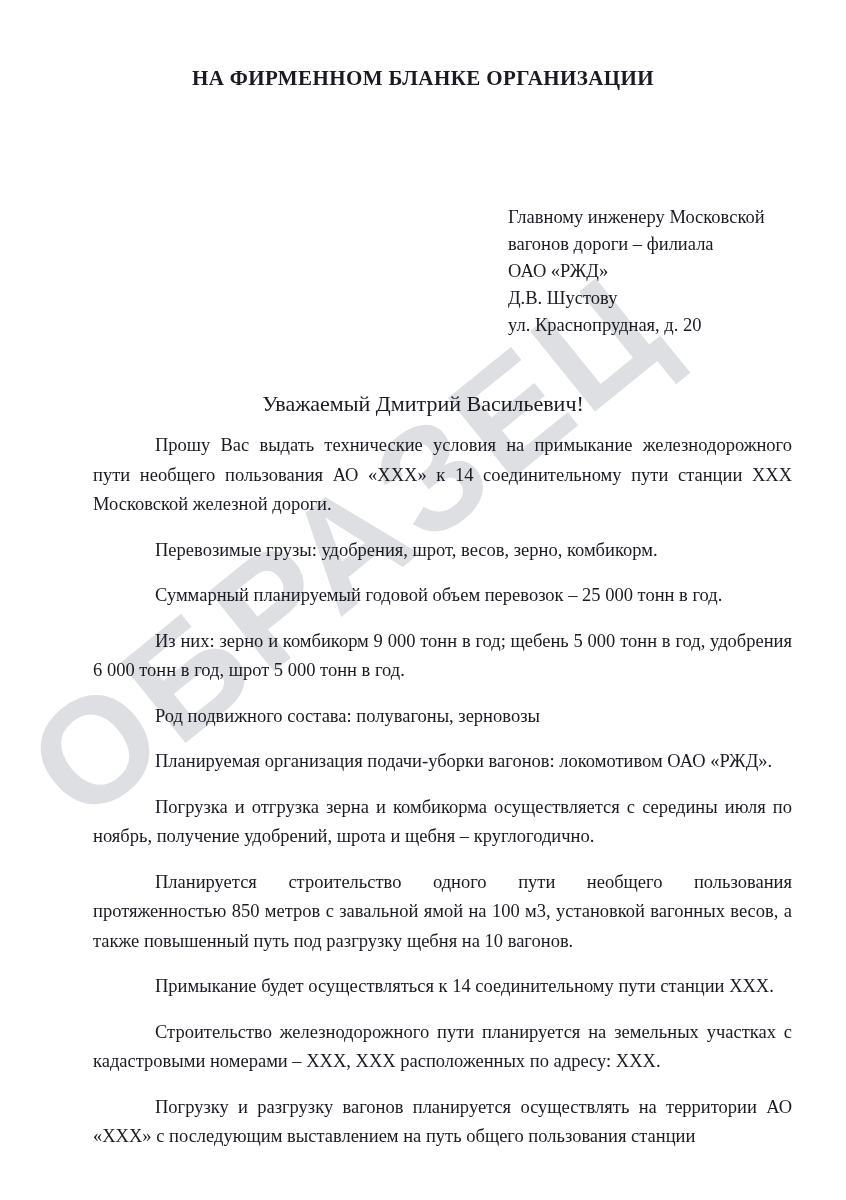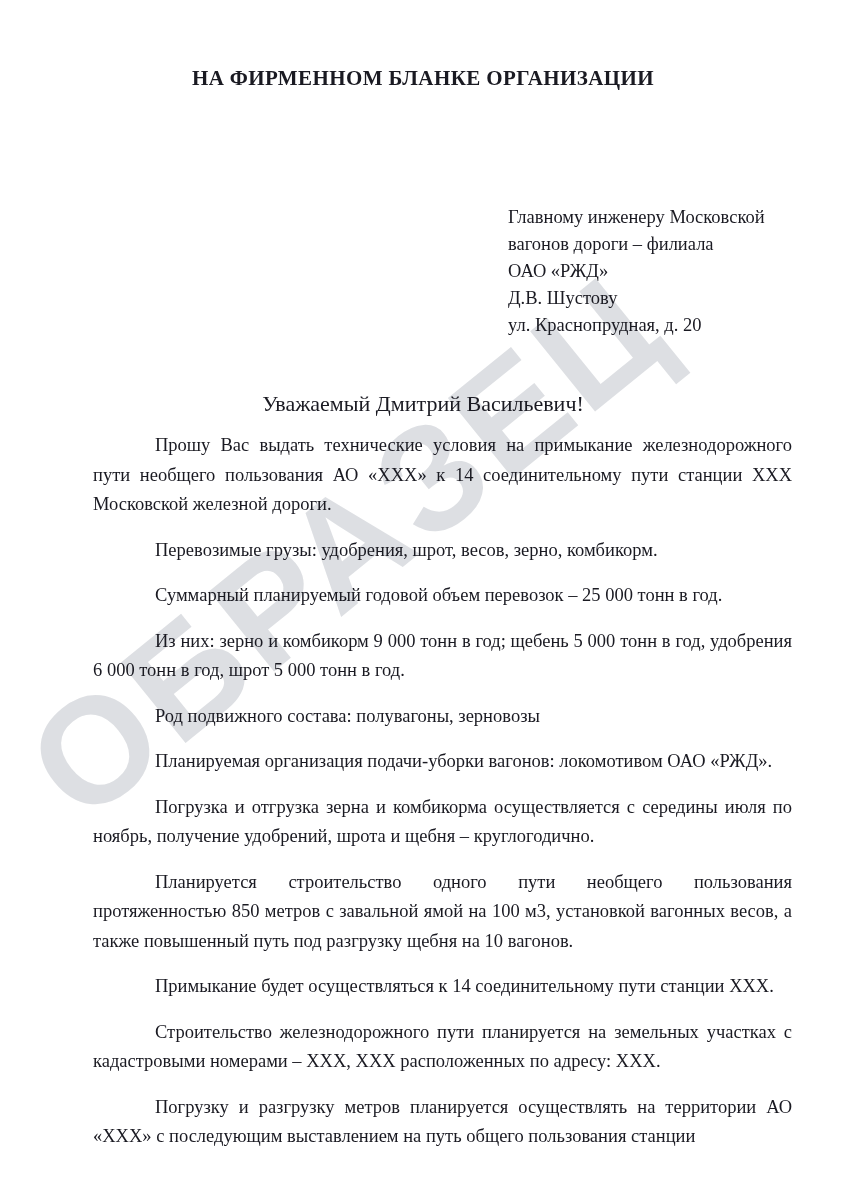--- a/index.html
+++ b/index.html
@@ -130,17 +130,17 @@
       <p class="para">Прошу Вас выдать технические условия на примыкание железнодорожного пути необщего пользования АО «ХХХ» к 14 соединительному пути станции ХХХ Московской железной дороги.</p>
       <p class="para">Перевозимые грузы: удобрения, шрот, весов, зерно, комбикорм.</p>
       <p class="para">Суммарный планируемый годовой объем перевозок – 25 000 тонн в год.</p>
       <p class="para">Из них: зерно и комбикорм 9 000 тонн в год; щебень 5 000 тонн в год, удобрения 6 000 тонн в год, шрот 5 000 тонн в год.</p>
       <p class="para">Род подвижного состава: полувагоны, зерновозы</p>
       <p class="para">Планируемая организация подачи-уборки вагонов: локомотивом ОАО «РЖД».</p>
       <p class="para">Погрузка и отгрузка зерна и комбикорма осуществляется с середины июля по ноябрь, получение удобрений, шрота и щебня – круглогодично.</p>
       <p class="para">Планируется строительство одного пути необщего пользования протяженностью 850 метров с завальной ямой на 100 м3, установкой вагонных весов, а также повышенный путь под разгрузку щебня на 10 вагонов.</p>
       <p class="para">Примыкание будет осуществляться к 14 соединительному пути станции ХХХ.</p>
       <p class="para">Строительство железнодорожного пути планируется на земельных участках с кадастровыми номерами – ХХХ, ХХХ расположенных по адресу: ХХХ.</p>
-      <p class="para" id="para-last">Погрузку и разгрузку метров планируется осуществлять на территории АО «ХХХ» с последующим выставлением на путь общего пользования станции</p>
+      <p class="para" id="para-last">Погрузку и разгрузку вагонов планируется осуществлять на территории АО «ХХХ» с последующим выставлением на путь общего пользования станции</p>
     </div>
 
   </div>
 </div>
 
 </body></html>

